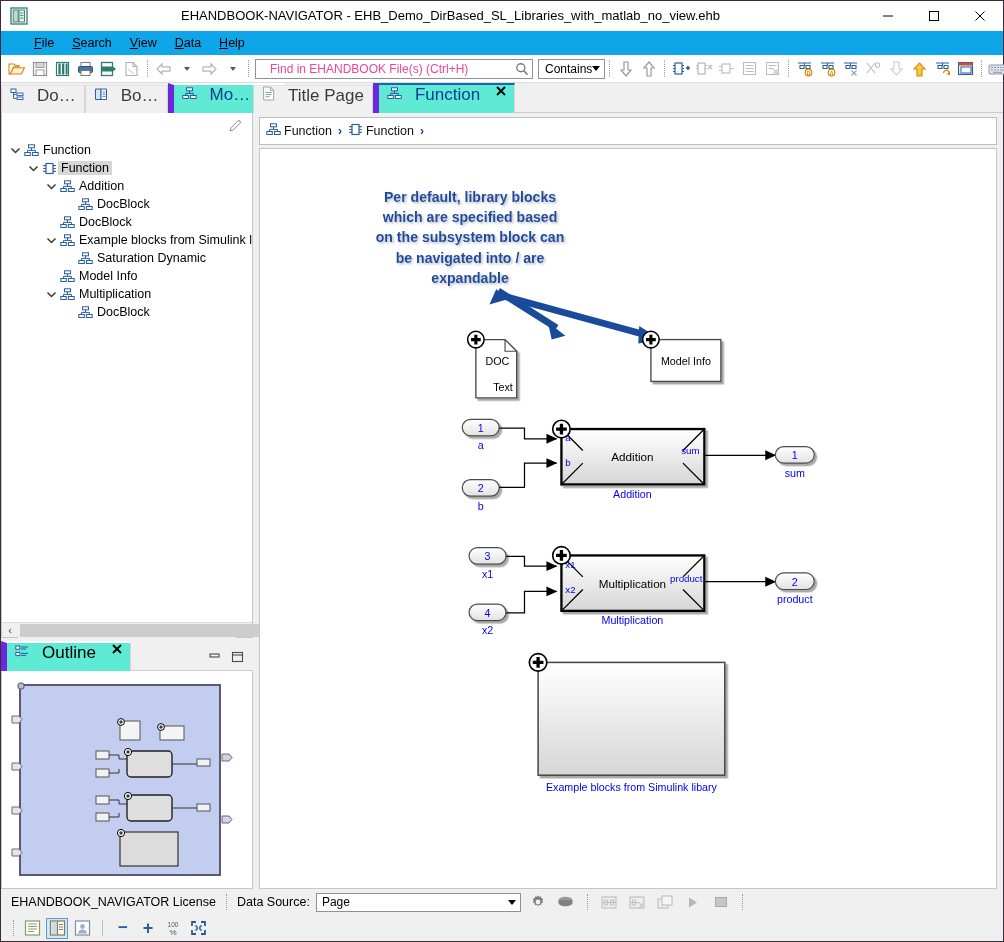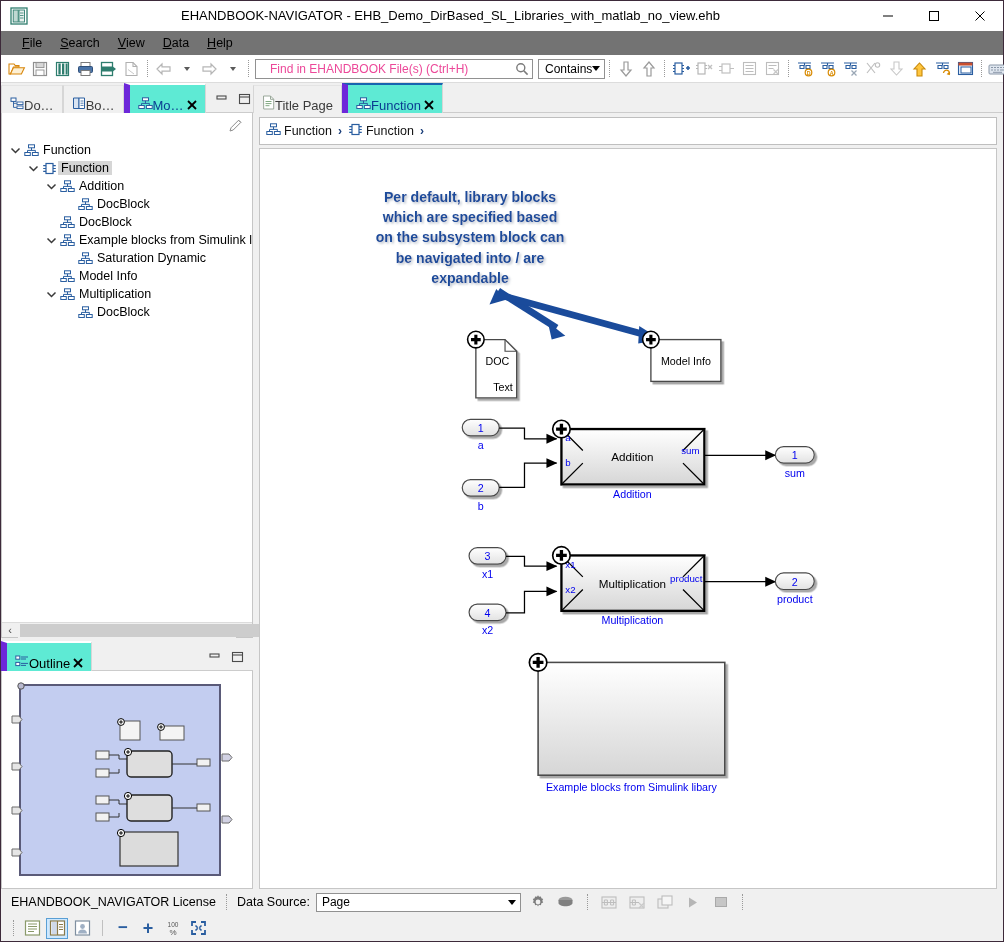--- a/index.html
+++ b/index.html
@@ -38,21 +38,21 @@
   }
   .winbtns { display:flex; height:30px; }
   .winbtn {
     width: 46px; height: 30px; display:flex; align-items:center; justify-content:center;
     font-size: 13px; color:#000;
   }
 
   
   .menubar {
     height: 24px; min-height:24px; display:flex; align-items:center;
-    background:#737373; padding-left: 12px;
+    background:#0ea5e9; padding-left: 24px;
   }
   .menuitem { padding: 2px 9px; font-size: 12.5px; color:#000; }
   .menuitem u { text-decoration: underline; }
 
   
   .toolbar {
     height: 28px; min-height:28px; background:#ffffff;
     display:flex; align-items:center; padding: 0 4px;
     border-bottom: 1px solid #dcdcdc;
   }
@@ -78,22 +78,22 @@
 
   
   .body { flex:1 1 auto; display:flex; min-height:0; background:#f0f0f0; }
   .leftcol { width: 252px; min-width:252px; display:flex; flex-direction:column; background:#f0f0f0; }
   .rightcol { flex:1 1 auto; display:flex; flex-direction:column; min-width:0; background:#f0f0f0;}
 
   
   .tabstrip { height:30px; min-height:30px; display:flex; align-items:flex-end; background:#f0f0f0; position:relative;}
   .tabstrip:after { content:""; position:absolute; left:0; right:0; bottom:0; height:1px; background:#ccc;}
   .vtab {
-    height:28px; display:flex; align-items:flex-end; gap:0; padding: 0 8px;
-    font-size:13px; color:#3b3b3b; background:#f0f0f0;
+    height:28px; display:flex; align-items:flex-start; gap:13px; padding: 0 8px;
+    font-size:17px; color:#3b3b3b; background:#f0f0f0;
     border-left:1px solid #d6d6d6; border-right:1px solid #d6d6d6; border-top:1px solid #e4e4e4;
     position:relative; z-index:1;
   }
   .vtab.active {
     background:#5eead4; color:#0a3d91; font-weight:normal; height:30px;
     border-top:2px solid #ffffff; border-left:6px solid #6d28d9; border-right:1px solid #d6d6d6;
   }
   .vtab .xclose { font-weight:bold; font-size:12px; color:#000; margin-left:3px;}
   .tabpad { flex:1 1 auto; background:#f0f0f0; border-bottom:1px solid #ccc;}
   .tab-ctrl { display:flex; align-items:center; gap:10px; padding:0 9px 4px 9px; background:#f0f0f0; border-bottom:1px solid #ccc;}

